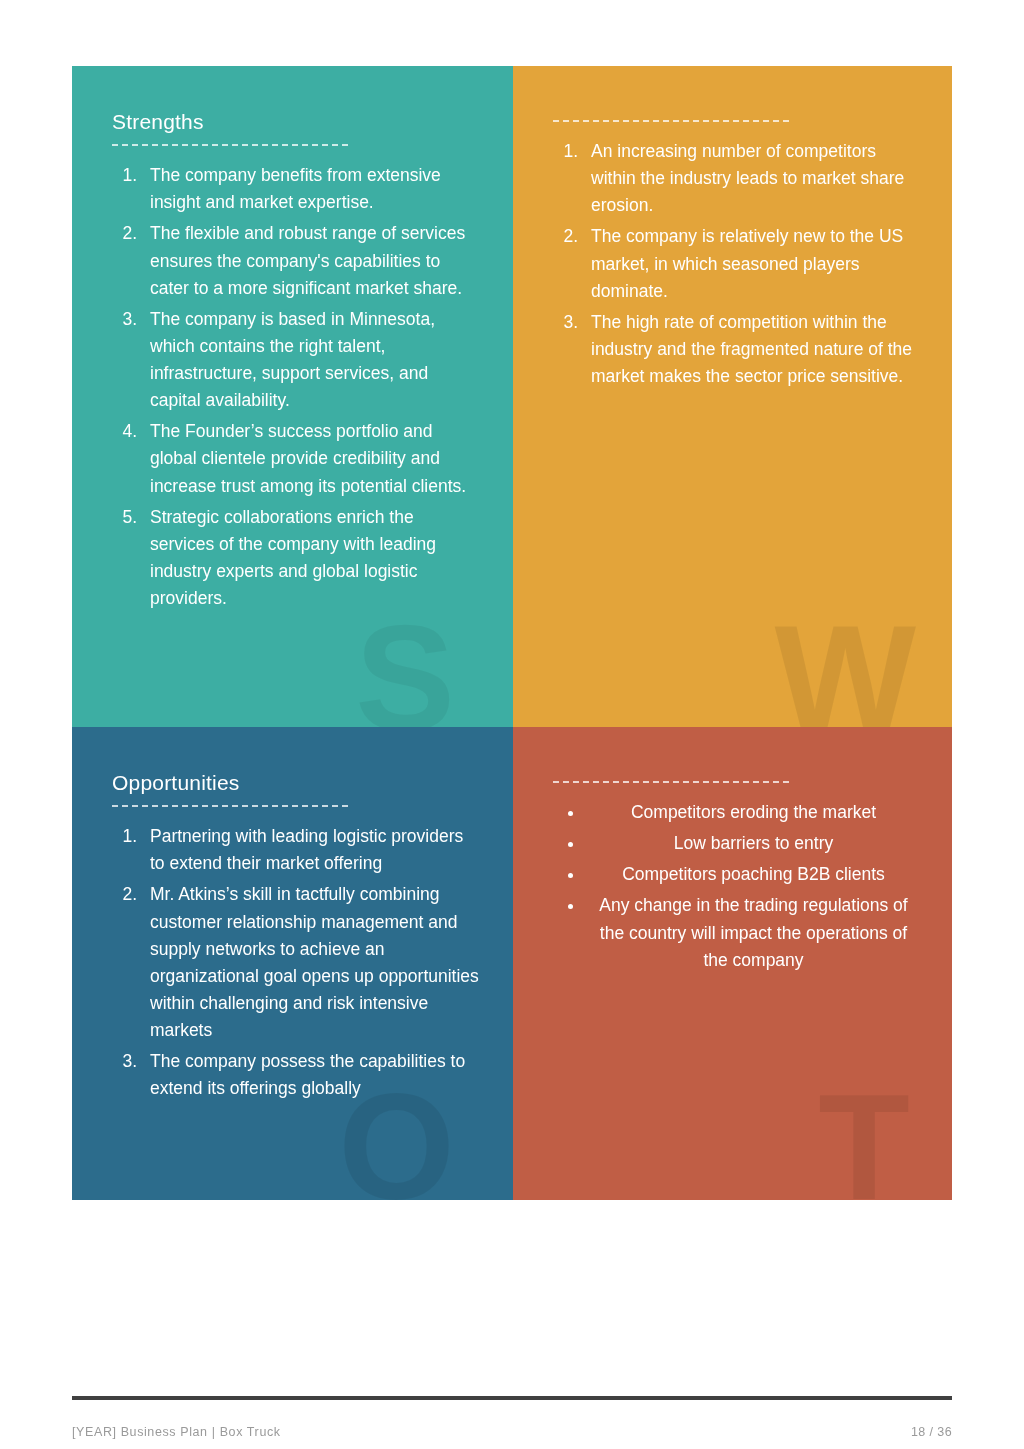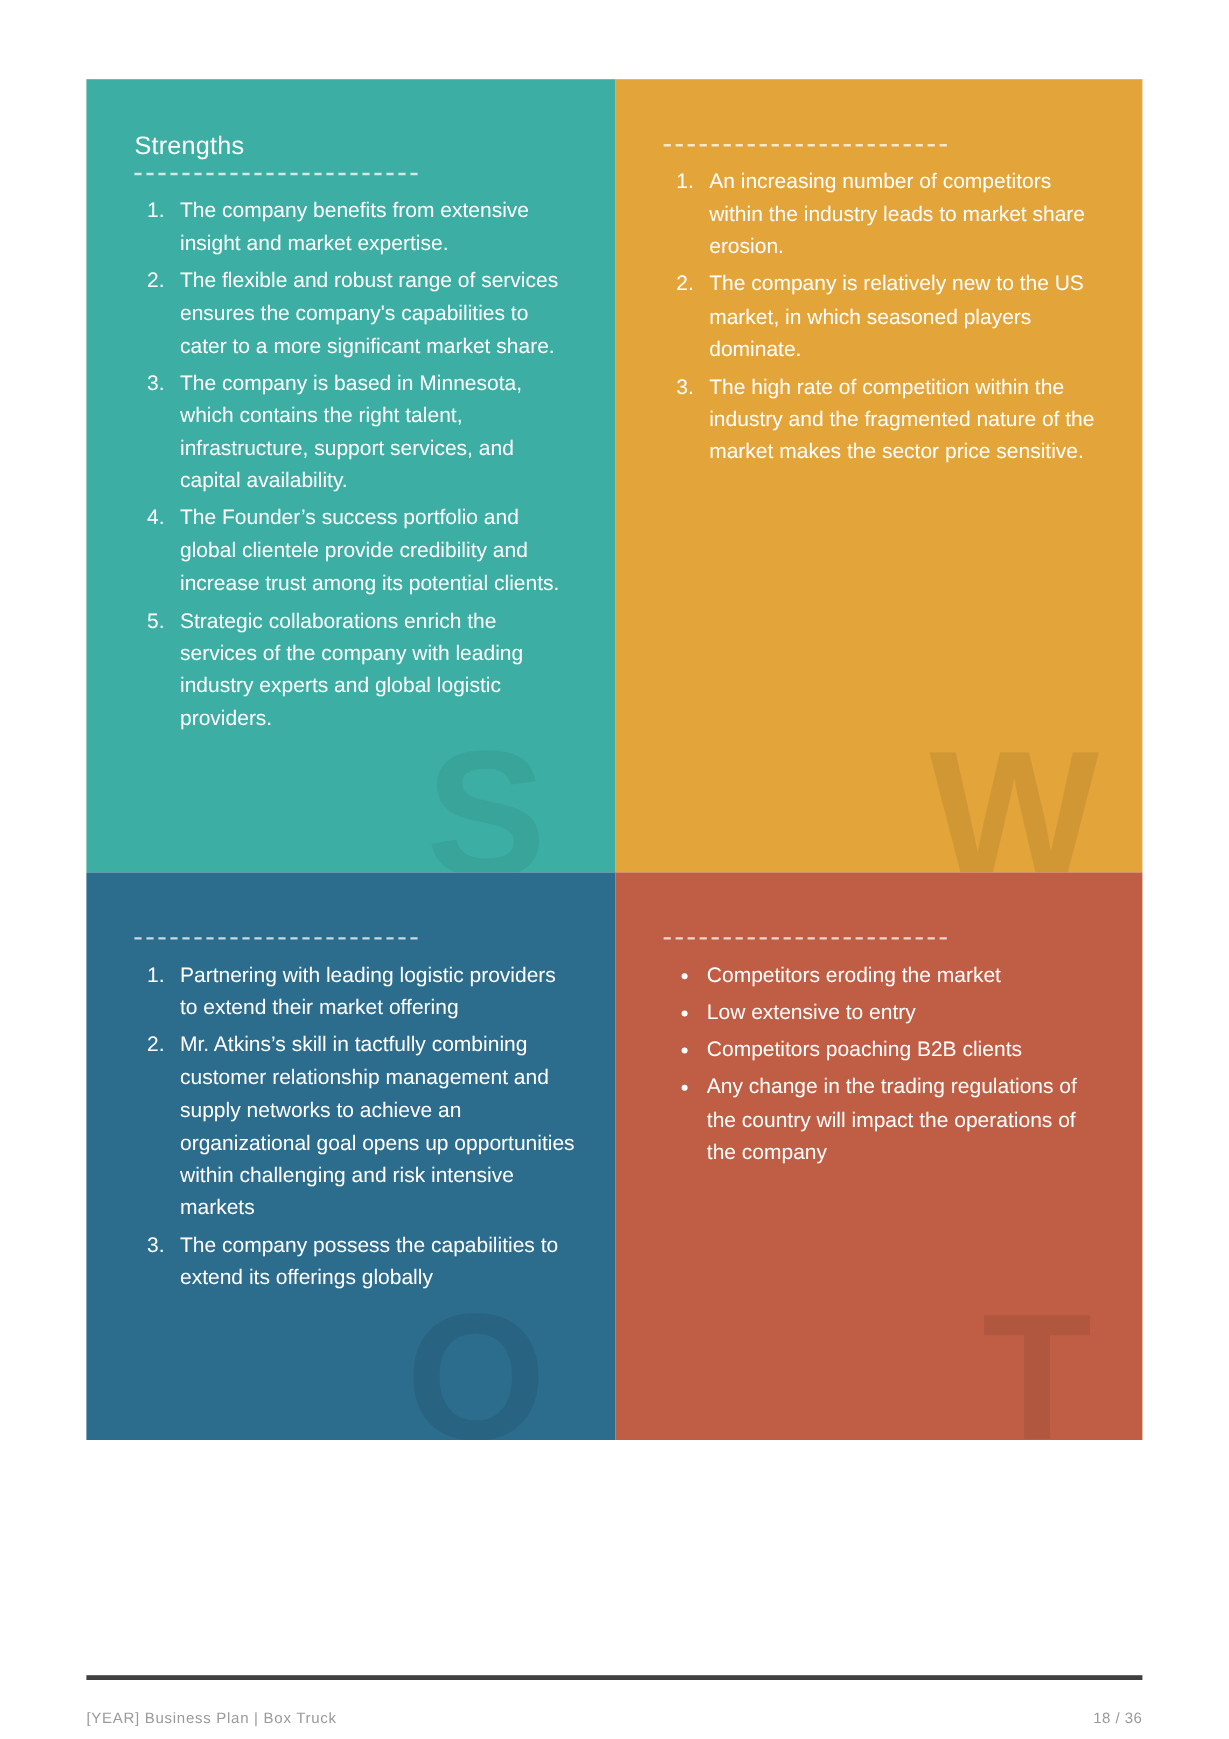--- a/index.html
+++ b/index.html
@@ -82,21 +82,21 @@
     position: relative;
     z-index: 2;
     margin-top: 16px;
     padding-left: 30px;
     color: #ffffff;
     font-size: 17.5px;
     line-height: 1.55;
   }
 
   .q-list.numbered { list-style: decimal; }
-  .q-list.bulleted { list-style: disc; padding-left: 32px; }
+  .q-list.bulleted { list-style: disc; padding-left: 32px; text-align: center; }
 
   .q-list li {
     margin-bottom: 4px;
     padding-left: 8px;
   }
   .q-list.bulleted li { padding-left: 4px; }
 
   .q-list li::marker { color: #ffffff; }
 
   
@@ -141,34 +141,35 @@
       <div class="q-rule"></div>
       <ol class="q-list numbered">
         <li>An increasing number of competitors within the industry leads to market share erosion.</li>
         <li>The company is relatively new to the US market, in which seasoned players dominate.</li>
         <li>The high rate of competition within the industry and the fragmented nature of the market makes the sector price sensitive.</li>
       </ol>
     </div>
 
     <div class="quadrant q-opportunities">
       <div class="watermark">O</div>
+      <h2 class="q-heading">Opportunities</h2>
       <div class="q-rule"></div>
       <ol class="q-list numbered">
         <li>Partnering with leading logistic providers to extend their market offering</li>
         <li>Mr. Atkins’s skill in tactfully combining customer relationship management and supply networks to achieve an organizational goal opens up opportunities within challenging and risk intensive markets</li>
         <li>The company possess the capabilities to extend its offerings globally</li>
       </ol>
     </div>
 
     <div class="quadrant q-threats">
       <div class="watermark">T</div>
       <div class="q-rule"></div>
       <ul class="q-list bulleted">
         <li>Competitors eroding the market</li>
-        <li>Low extensive to entry</li>
+        <li>Low barriers to entry</li>
         <li>Competitors poaching B2B clients</li>
         <li>Any change in the trading regulations of the country will impact the operations of the company</li>
       </ul>
     </div>
 
   </div>
 
   <div class="footer">
     <span class="footer-doc">[YEAR] Business Plan | Box Truck</span>
     <span class="footer-page">18 / 36</span>

